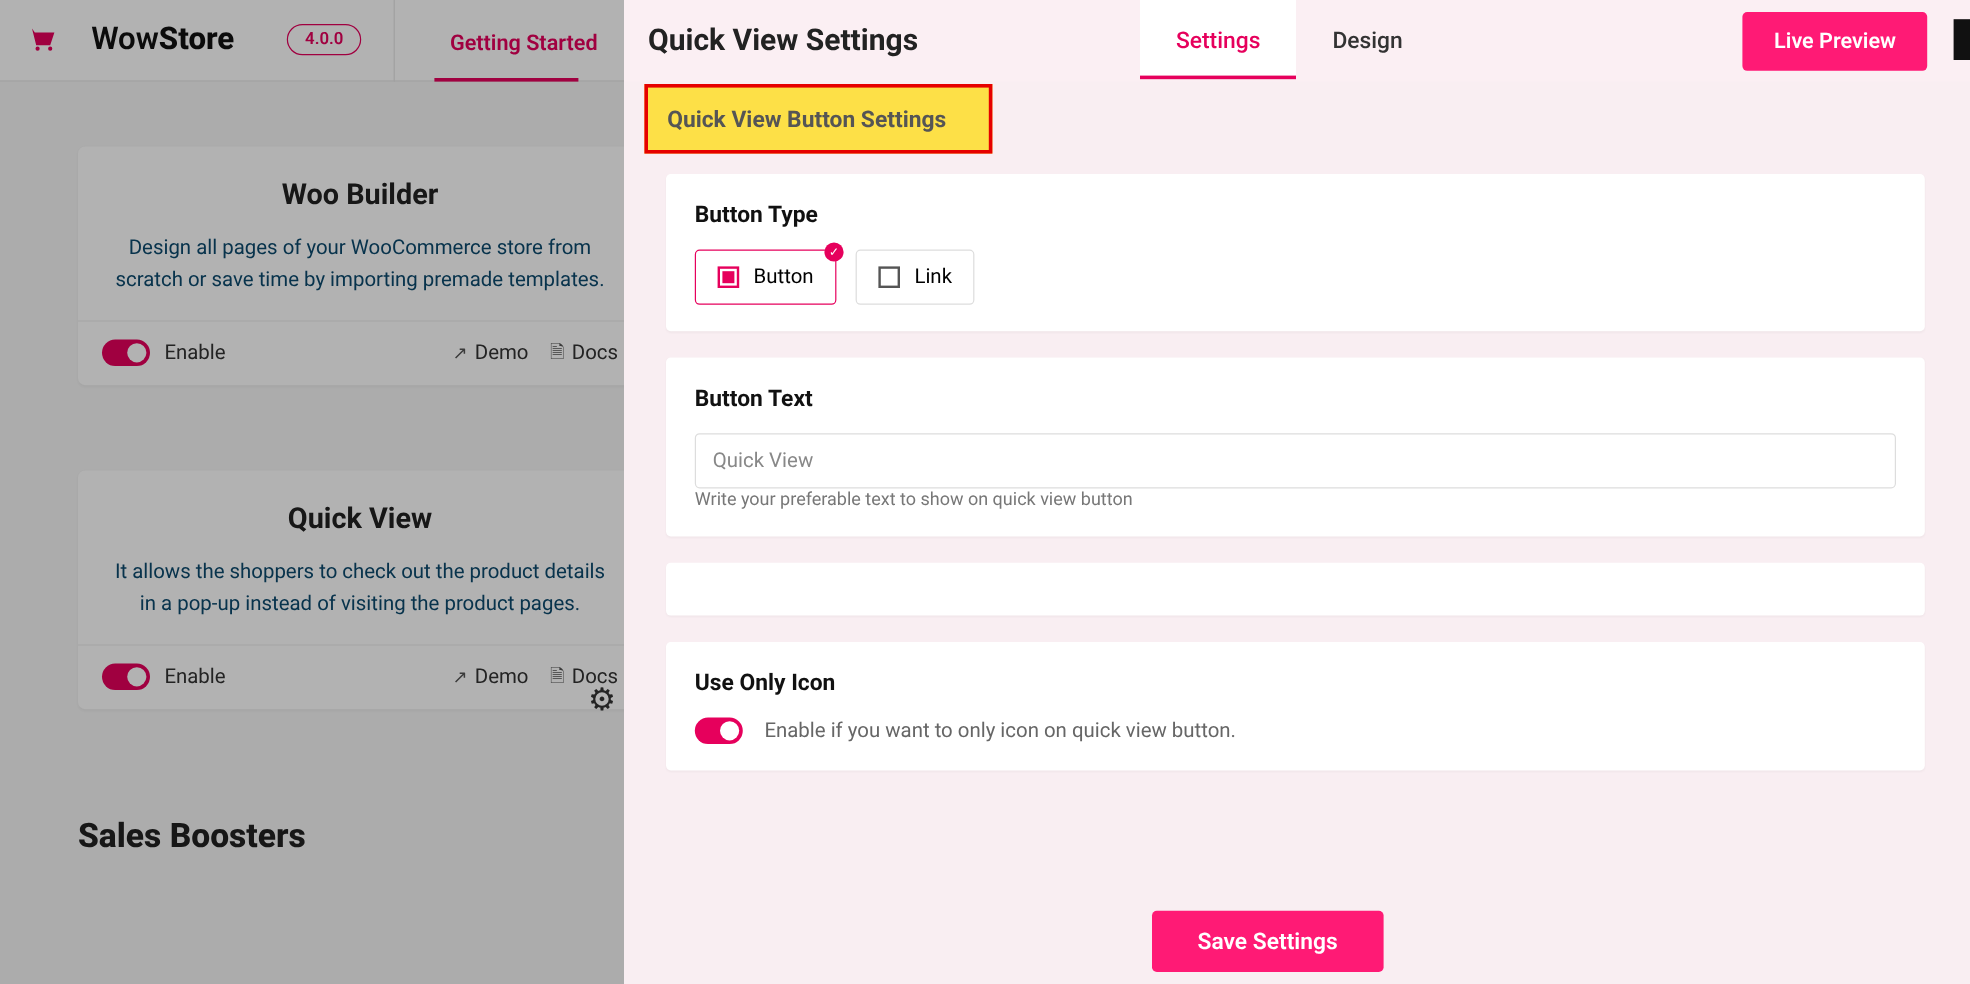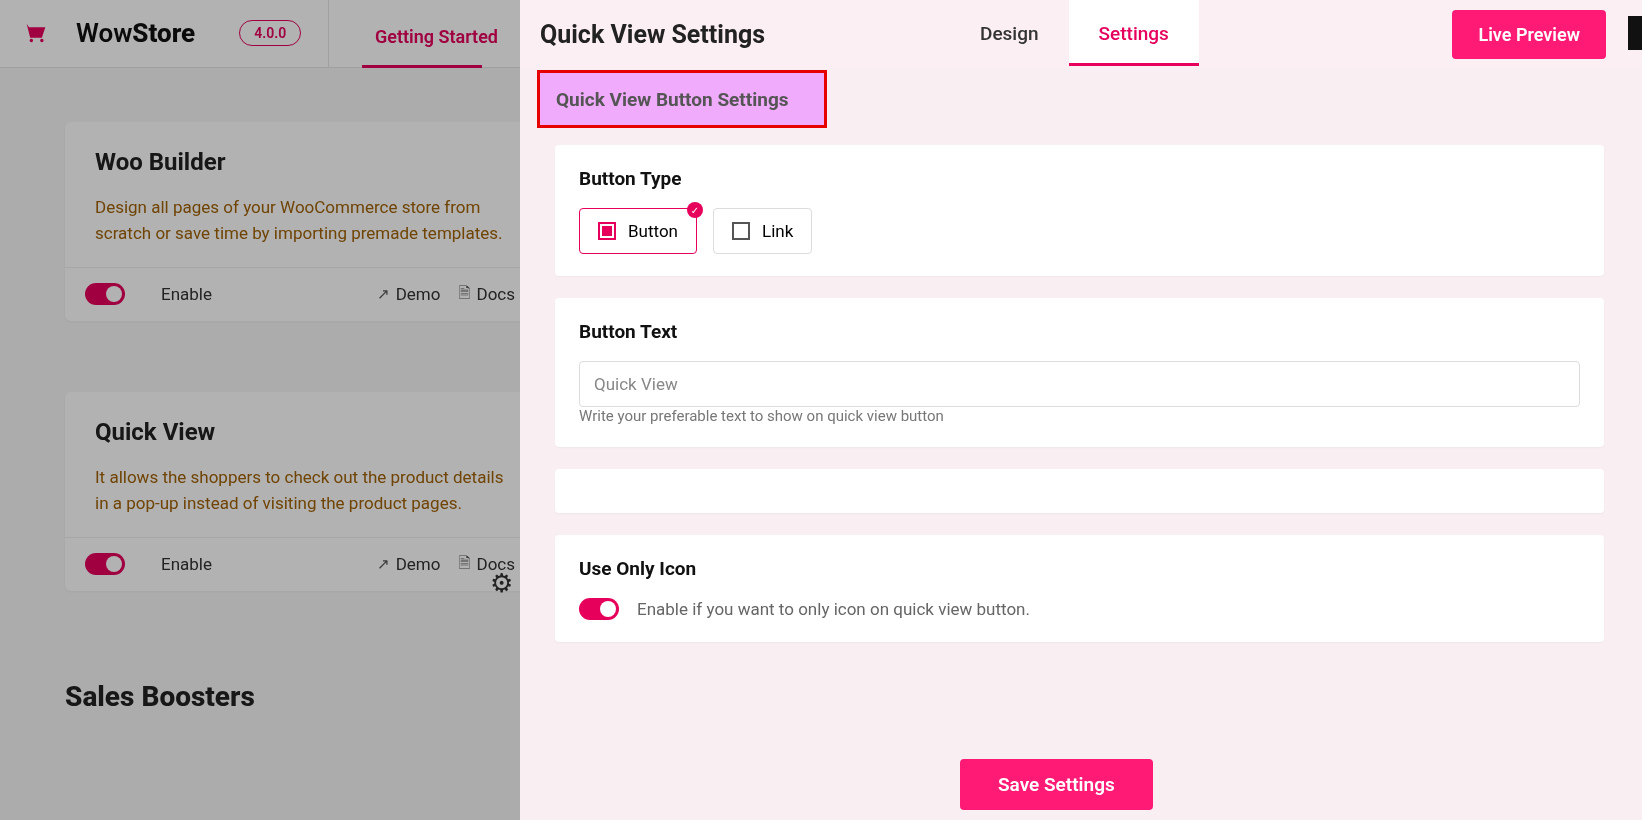--- a/index.html
+++ b/index.html
@@ -13,51 +13,51 @@
 .logo-icon { color: #e6005c; font-size: 24px; font-weight: bold; }
 .logo-text { font-size: 26px; font-weight: 600; color: #111; }
 .logo-text .bold { font-weight: 800; }
 .version-pill { display: inline-flex; align-items: center; justify-content: center; border: 1px solid #e6005c; color: #e6005c; border-radius: 20px; padding: 4px 14px; font-size: 14px; font-weight: 600; margin-left: 18px; }
 
 .nav-tab { position: absolute; top: 26px; font-size: 18px; font-weight: 600; }
 .nav-tab.active { color: #e6005c; margin-left: 12px; }
 .nav-underline { position: absolute; top: 65px; left: 362px; width: 120px; height: 3px; background: #e6005c; }
 
 .card { position: absolute; left: 65px; width: 470px; background: #fff; border-radius: 6px; box-shadow: 0 1px 3px rgba(0,0,0,0.05); }
-.card-inner { padding: 26px 30px 20px; text-align: left; }
+.card-inner { padding: 26px 30px 20px; text-align: center; }
 .card-title { font-size: 24px; font-weight: 700; color: #222; margin-bottom: 18px; }
-.card-desc { font-size: 17px; color: #a16207; line-height: 1.55; }
+.card-desc { font-size: 17px; color: #0c4a6e; line-height: 1.55; }
 .card-footer { display: flex; align-items: center; justify-content: space-between; padding: 14px 20px; border-top: 1px solid #eee; }
 .footer-left { display: flex; align-items: center; gap: 12px; }
 .footer-right { display: flex; align-items: center; gap: 18px; }
 .footer-link { display: flex; align-items: center; gap: 6px; color: #333; font-size: 17px; }
 .footer-icon { font-size: 15px; color: #555; }
 
 .toggle { width: 40px; height: 22px; background: #e6005c; border-radius: 12px; position: relative; }
 .toggle::after { content: ""; position: absolute; width: 16px; height: 16px; background: #fff; border-radius: 50%; top: 3px; right: 3px; }
-.enable-lbl { font-size: 17px; color: #333; margin-left: 24px; }
+.enable-lbl { font-size: 17px; color: #333; }
 
 .gear { position: absolute; font-size: 26px; color: #333; }
 
 .section-title { position: absolute; left: 65px; font-size: 28px; font-weight: 800; color: #222; }
 
 
 .overlay { position: absolute; top: 0; left: 0; width: 520px; height: 820px; background: rgba(0,0,0,0.30); }
 
 
 .panel { position: absolute; top: 0; left: 520px; width: 1122px; height: 820px; background: #f9eef2; }
 .panel-header { height: 68px; background: #fbeff3; display: flex; align-items: center; padding: 0 20px; position: relative; }
 .panel-title { font-size: 25px; font-weight: 700; color: #222; flex: 0 0 auto; }
 .panel-tabs { position: absolute; left: 430px; top: 0; display: flex; height: 66px; }
 .panel-tab { padding: 22px 30px 0; font-size: 19px; font-weight: 500; color: #333; background: transparent; height: 66px; }
 .panel-tab.active { background: #fff; color: #e6005c; border-bottom: 3px solid #e6005c; }
 .live-btn { position: absolute; right: 36px; top: 10px; background: #ff1a75; color: #fff; border: none; padding: 14px 26px; font-size: 18px; font-weight: 600; border-radius: 4px; }
 .hamburger { position: absolute; right: 0; top: 16px; width: 14px; height: 34px; background: #111; }
 
-.accordion { position: absolute; left: 17px; top: 70px; width: 290px; height: 58px; border: 3px solid #e60000; display: flex; align-items: center; padding-left: 16px; background: #f0abfc; }
+.accordion { position: absolute; left: 17px; top: 70px; width: 290px; height: 58px; border: 3px solid #e60000; display: flex; align-items: center; padding-left: 16px; background: #fde047; }
 .accordion-text { font-size: 19px; font-weight: 700; color: #555; }
 
 .settings-body { position: absolute; left: 35px; top: 145px; right: 38px; }
 .settings-card { background: #fff; border-radius: 4px; padding: 22px 24px; margin-bottom: 22px; box-shadow: 0 1px 2px rgba(0,0,0,0.04); }
 .settings-label { font-size: 19px; font-weight: 700; color: #111; margin-bottom: 18px; }
 
 .radio-group { display: flex; gap: 16px; }
 .radio-opt { border: 1px solid #ddd; border-radius: 4px; padding: 12px 18px; display: flex; align-items: center; gap: 12px; font-size: 17px; position: relative; }
 .radio-opt.selected { border-color: #e6005c; }
 .radio-box { width: 18px; height: 18px; border: 2px solid #555; display: flex; align-items: center; justify-content: center; }
@@ -141,22 +141,22 @@
 
   <div class="section-title" style="top:680px">Sales Boosters</div>
 </div>
 
 <div class="overlay"></div>
 
 <div class="panel">
   <div class="panel-header">
     <div class="panel-title">Quick View Settings</div>
     <div class="panel-tabs">
+      <div class="panel-tab active">Settings</div>
       <div class="panel-tab">Design</div>
-      <div class="panel-tab active">Settings</div>
     </div>
     <button class="live-btn">Live Preview</button>
     <div class="hamburger"></div>
   </div>
 
   <div class="accordion">
     <span class="accordion-text">Quick View Button Settings</span>
   </div>
 
   <div class="settings-body">

